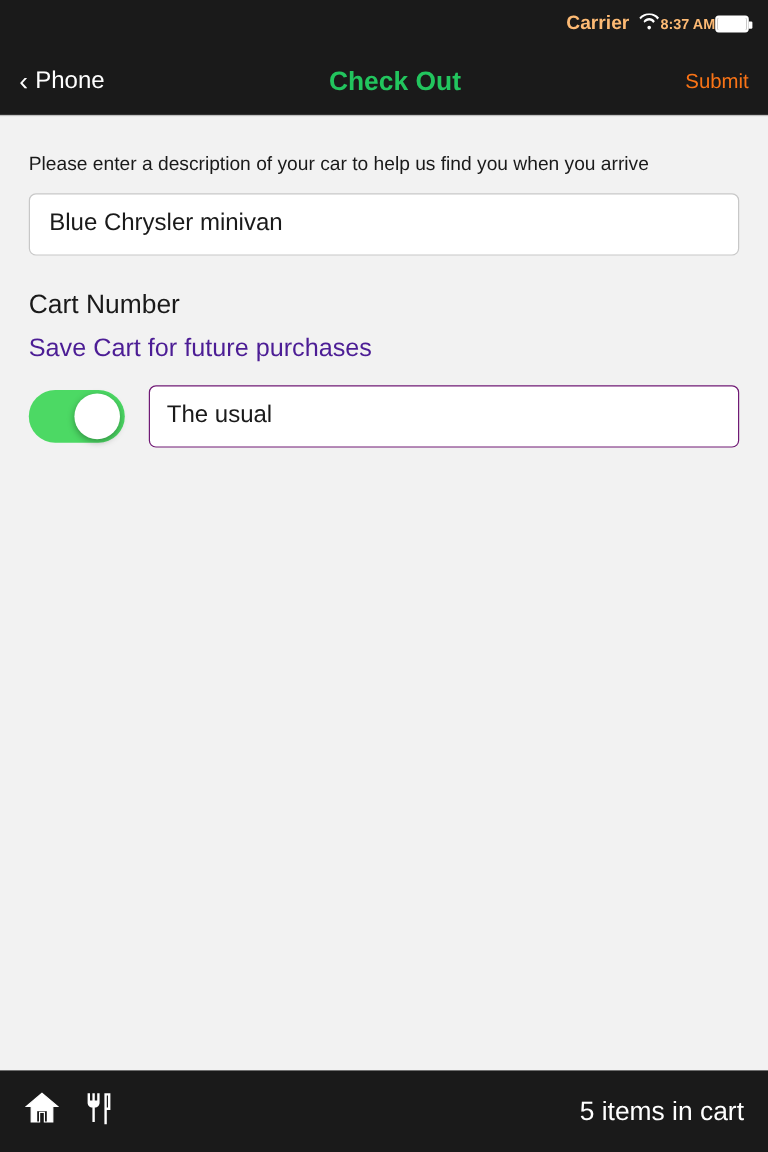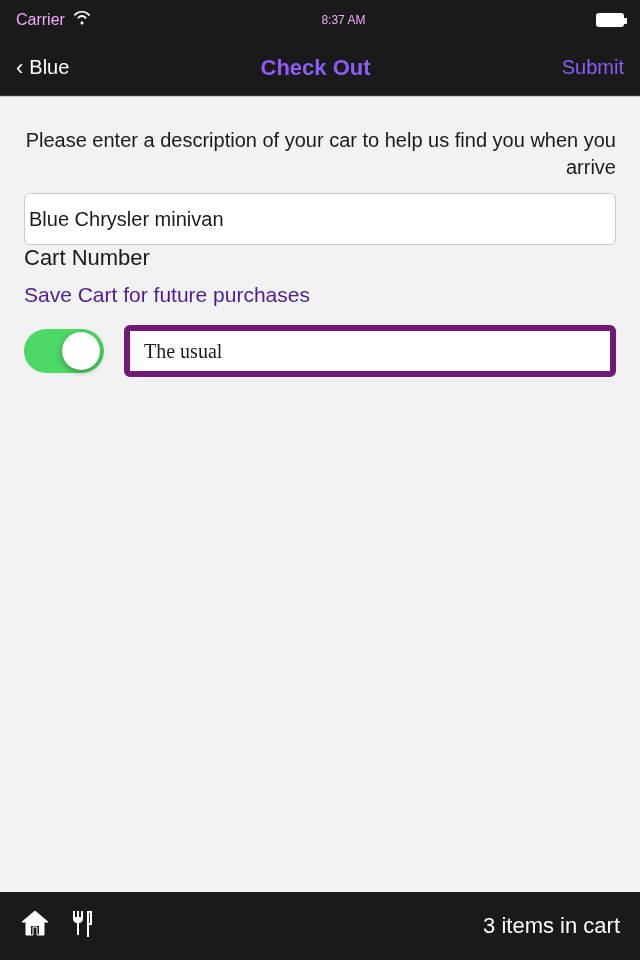--- a/index.html
+++ b/index.html
@@ -10,27 +10,28 @@
       height: 960px;
       background: #f2f2f2;
       font-family: -apple-system, "Helvetica Neue", Helvetica, Arial, sans-serif;
       overflow: hidden;
       position: relative;
     }
 
     
     .status-bar {
       background: #1a1a1a;
-      color: #f0abfc;
+      color: #fdba74;
       height: 40px;
       display: flex;
       align-items: center;
-      justify-content: space-between;
+      justify-content: flex-end;
       padding: 0 16px;
       font-size: 16px;
+      font-weight: bold;
     }
     .status-bar-left {
       display: flex;
       align-items: center;
       gap: 8px;
     }
     .status-bar-center {
       font-size: 12px;
     }
     .status-bar-right {
@@ -82,58 +83,58 @@
       color: white;
       cursor: pointer;
     }
     .nav-back-chevron {
       font-size: 22px;
       margin-right: 2px;
     }
     .nav-title {
       font-size: 22px;
       font-weight: bold;
-      color: #8b5cf6;
+      color: #22c55e;
     }
     .nav-submit {
-      font-size: 20px;
-      color: #8b5cf6;
+      font-size: 17px;
+      color: #f97316;
       cursor: pointer;
     }
 
     
     .separator {
       height: 1px;
       background: #c8c8c8;
     }
 
     
     .content {
       padding: 30px 24px 20px 24px;
       background: #f2f2f2;
     }
 
     .section-label {
-      font-size: 20px;
+      font-size: 16px;
       color: #1a1a1a;
       margin-bottom: 12px;
       line-height: 1.35;
-      text-align: right;
     }
 
     .text-input {
       width: 100%;
       height: 52px;
       border: 1px solid #c8c8c8;
       border-radius: 6px;
       background: white;
       font-size: 20px;
-      padding: 0 4px;
+      padding: 0 16px;
       color: #1a1a1a;
       outline: none;
+      margin-bottom: 28px;
     }
 
     .phone-label {
       font-size: 22px;
       font-weight: normal;
       color: #1a1a1a;
       margin-bottom: 12px;
     }
 
     .save-cart-label {
@@ -170,28 +171,27 @@
       width: 38px;
       height: 38px;
       border-radius: 50%;
       background: white;
       box-shadow: 0 2px 6px rgba(0,0,0,0.35);
     }
 
     .cart-name-input {
       flex: 1;
       height: 52px;
-      border: 6px solid #701a75;
+      border: 1px solid #701a75;
       border-radius: 6px;
       background: white;
       font-size: 20px;
       padding: 0 14px;
       color: #1a1a1a;
       outline: none;
-      font-family: Liberation Serif, serif;
     }
 
     
     .tab-bar {
       position: absolute;
       bottom: 0;
       left: 0;
       width: 640px;
       height: 68px;
       background: #1a1a1a;
@@ -230,21 +230,21 @@
   <div class="status-bar-right">
     <div class="battery-icon">
       <div class="battery-fill"></div>
     </div>
   </div>
 </div>
 
 <div class="nav-bar">
   <div class="nav-back">
     <span class="nav-back-chevron">‹</span>
-    <span>Blue</span>
+    <span>Phone</span>
   </div>
   <span class="nav-title">Check Out</span>
   <span class="nav-submit">Submit</span>
 </div>
 
 <div class="separator"></div>
 
 <div class="content">
 
   <p class="section-label">Please enter a description of your car to help us find you when you arrive</p>
@@ -275,14 +275,14 @@
         <path d="M15 2L2 13h4v13h7v-8h4v8h7V13h4L15 2z" fill="none" stroke="white" stroke-width="1"></path>
       </svg>
     </span>
 
     <span class="tab-icon">
       <svg width="24" height="28" viewBox="0 0 24 28" fill="white">
         <path d="M3 2v8c0 2.21 1.79 4 4 4v12h2V14c2.21 0 4-1.79 4-4V2h-2v6H9V2H7v6H5V2H3zm14 0v26h2V16h3V2h-5zm2 2h1v10h-1V4z"></path>
       </svg>
     </span>
   </div>
-  <span class="cart-count">3 items in cart</span>
+  <span class="cart-count">5 items in cart</span>
 </div>
 
 </body></html>

